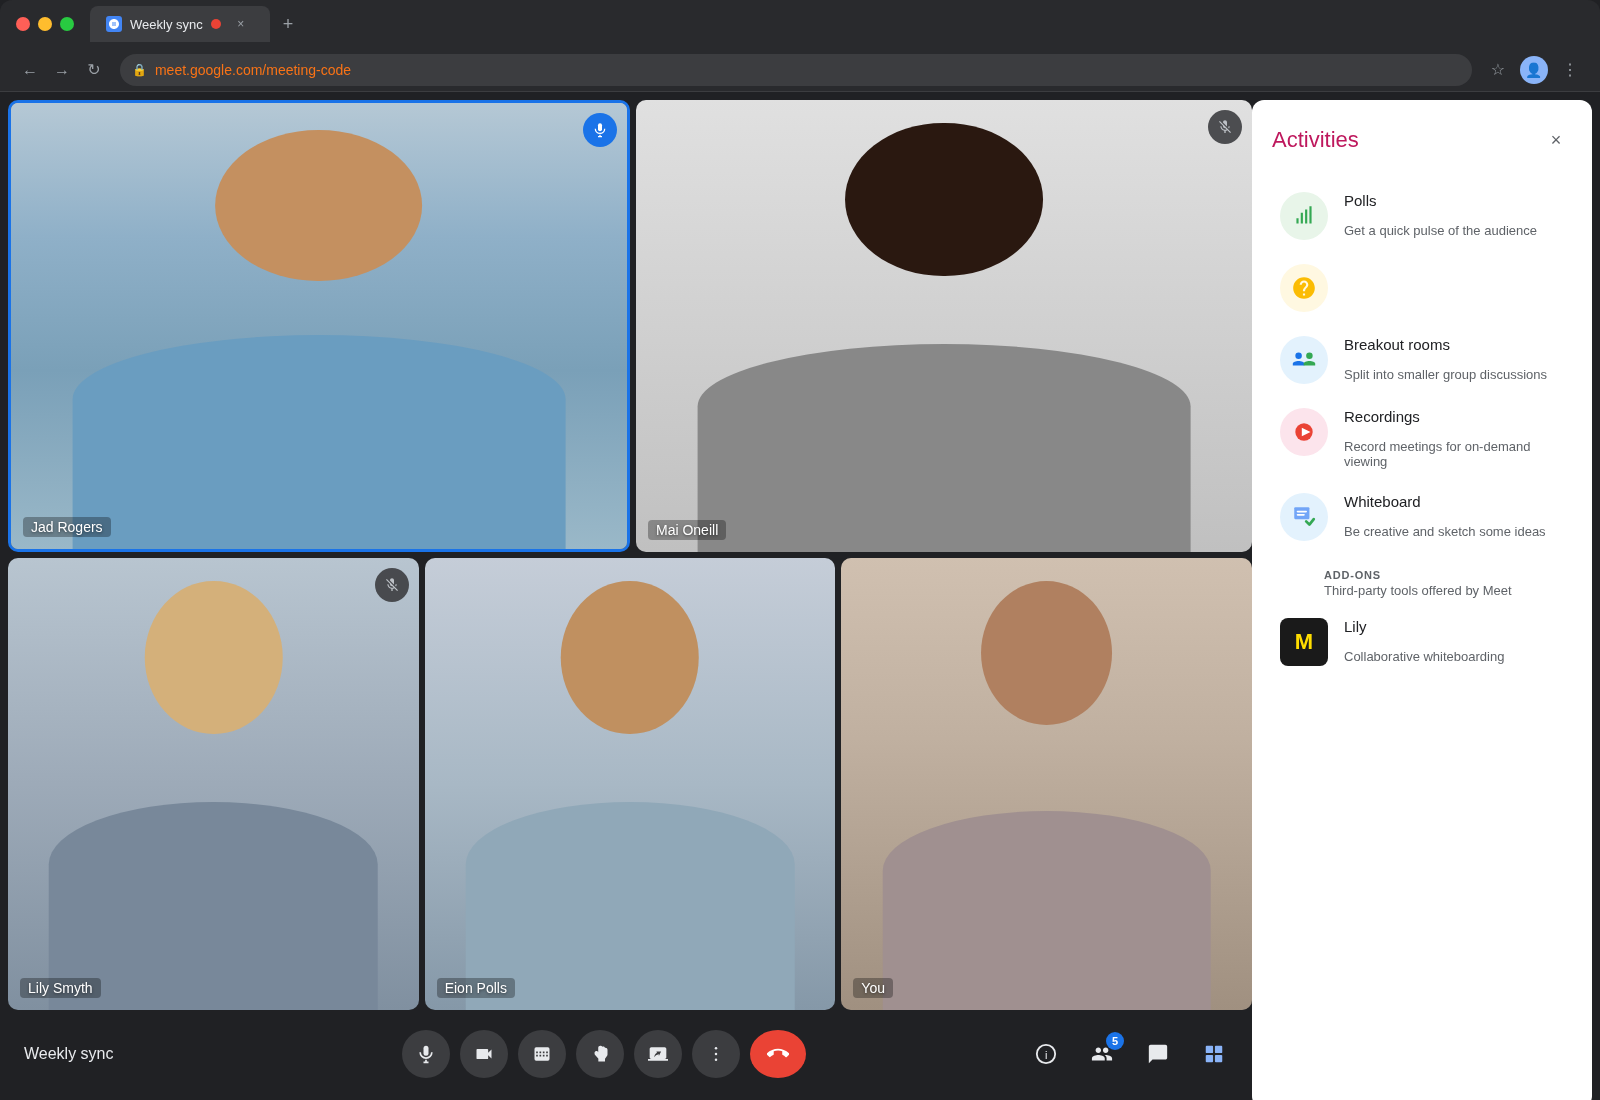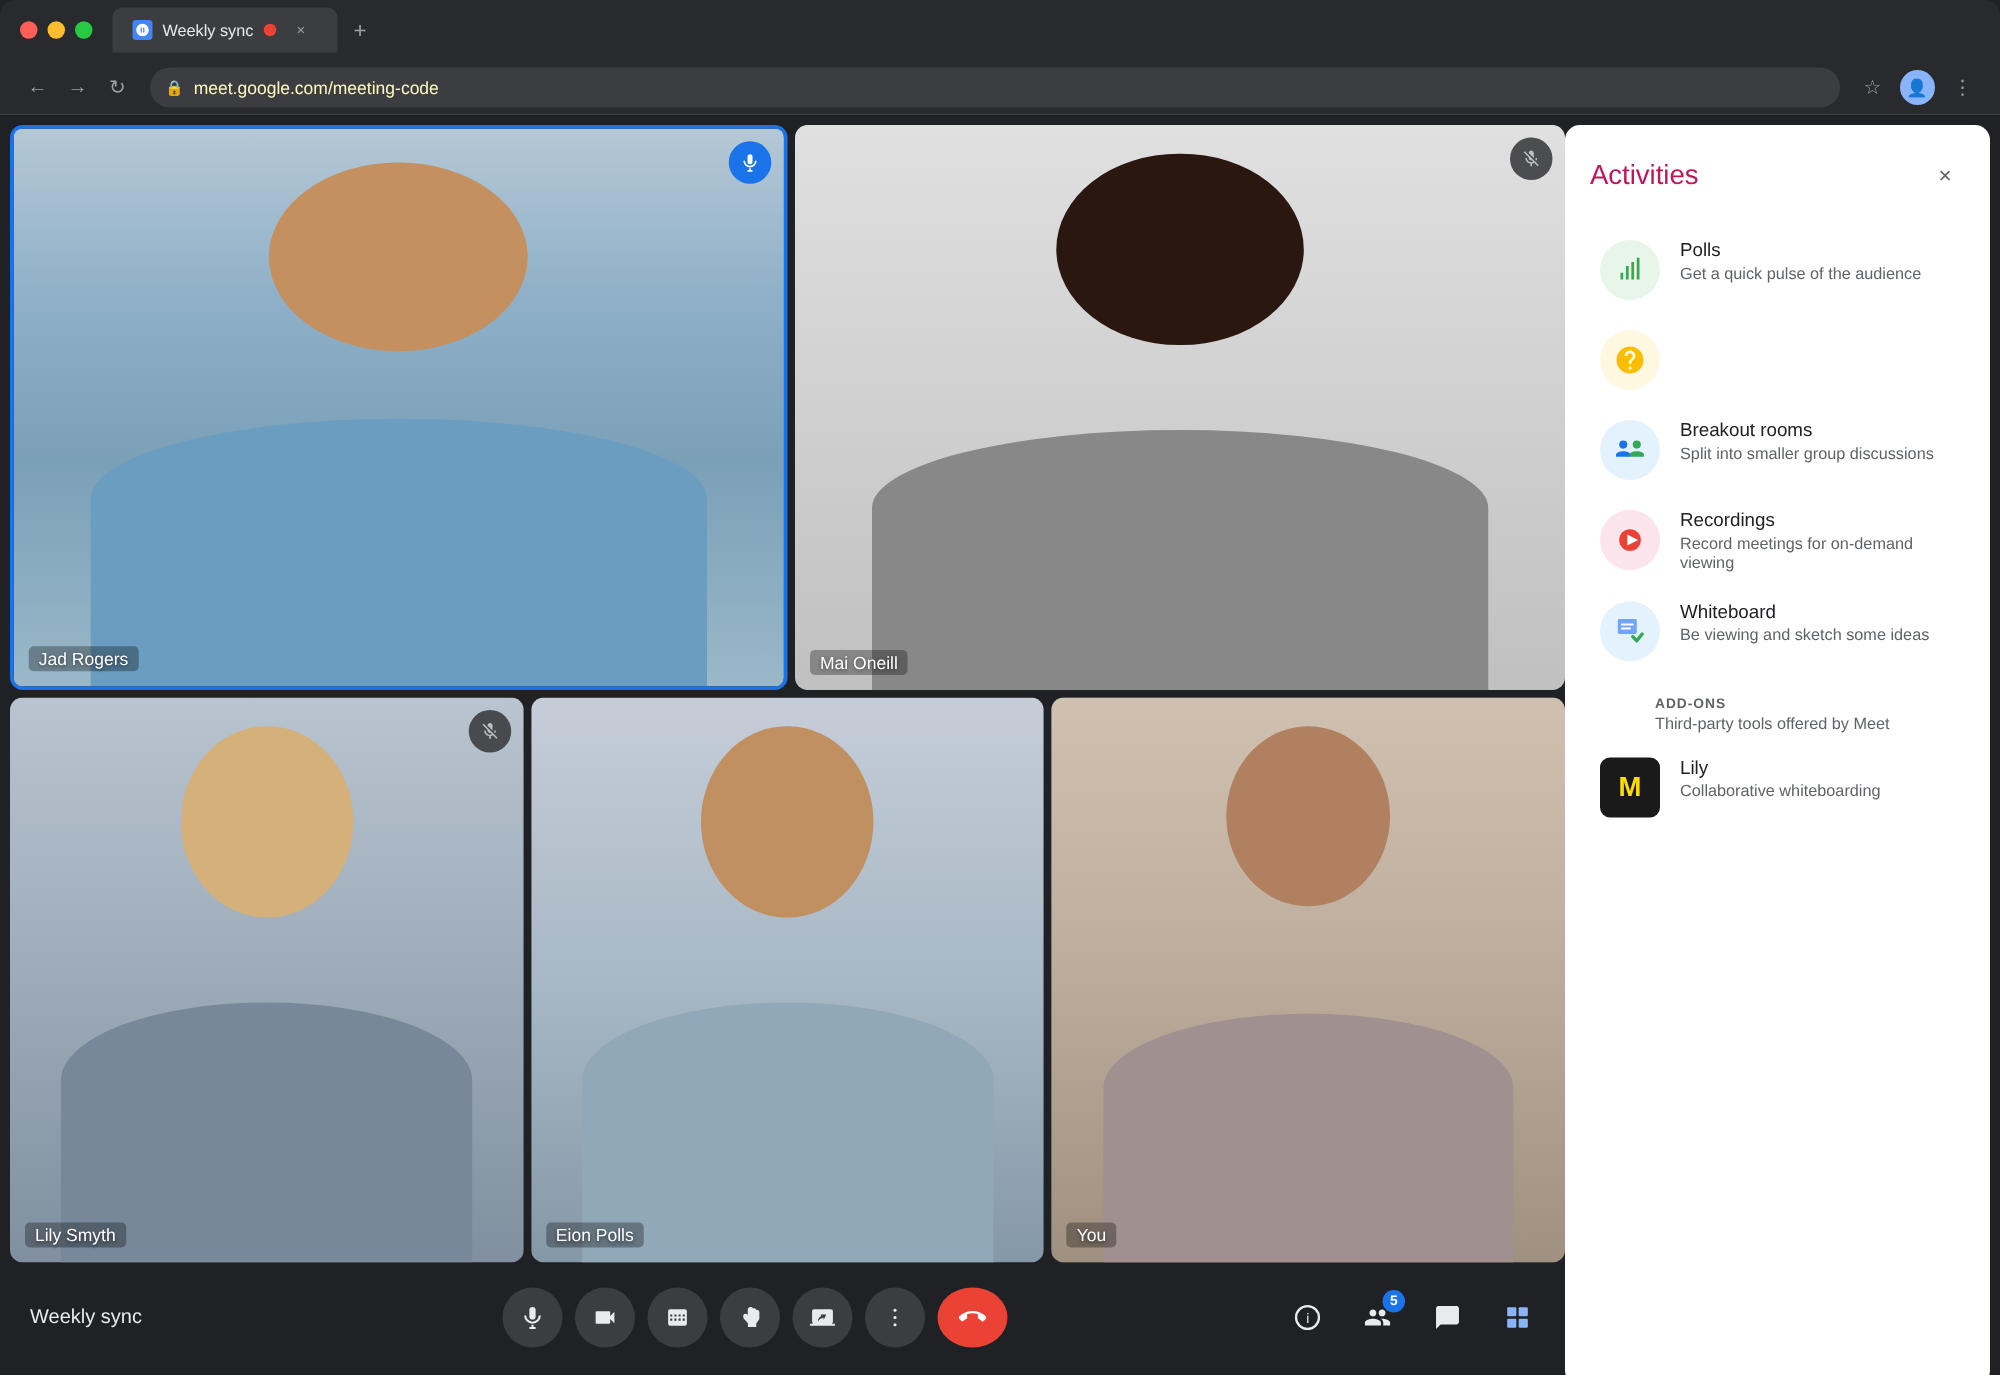--- a/index.html
+++ b/index.html
@@ -144,21 +144,21 @@
       gap: 8px;
     }
 
     .url-lock-icon {
       color: #9aa0a6;
       font-size: 12px;
     }
 
     .url-text {
       font-size: 14px;
-      color: #fef9c3;
+      color: #f97316;
     }
 
     .browser-actions {
       display: flex;
       gap: 8px;
       align-items: center;
     }
 
     .browser-action-btn {
       width: 28px;
@@ -358,20 +358,21 @@
 
     .activity-name {
       font-size: 15px;
       font-weight: 500;
       color: #202124;
     }
 
     .activity-desc {
       font-size: 13px;
       color: #5f6368;
+      margin-top: 12px;
     }
 
     .addons-header {
       margin-top: 16px;
       margin-bottom: 8px;
       padding: 0 8px;
       margin-left: 44px;
     }
 
     .addons-title {
@@ -704,21 +705,21 @@
         <div class="activity-icon whiteboard">
           <svg width="26" height="26" viewBox="0 0 24 24">
             <rect x="3" y="3" width="14" height="11" rx="1" fill="#4285f4" opacity="0.7"></rect>
             <path d="M14 16l3 3 4-5" stroke="#34a853" stroke-width="2.5" fill="none" stroke-linecap="round" stroke-linejoin="round"></path>
             <line x1="6" y1="7" x2="14" y2="7" stroke="white" stroke-width="1.5" stroke-linecap="round"></line>
             <line x1="6" y1="10" x2="12" y2="10" stroke="white" stroke-width="1.5" stroke-linecap="round"></line>
           </svg>
         </div>
         <div class="activity-text">
           <span class="activity-name">Whiteboard</span>
-          <span class="activity-desc">Be viewing and sketch some ideas</span>
+          <span class="activity-desc">Be creative and sketch some ideas</span>
         </div>
       </div>
     </div>
 
     <div class="addons-header">
       <div class="addons-title">ADD-ONS</div>
       <div class="addons-subtitle">Third-party tools offered by Meet</div>
     </div>
 
     <div class="activity-item">

